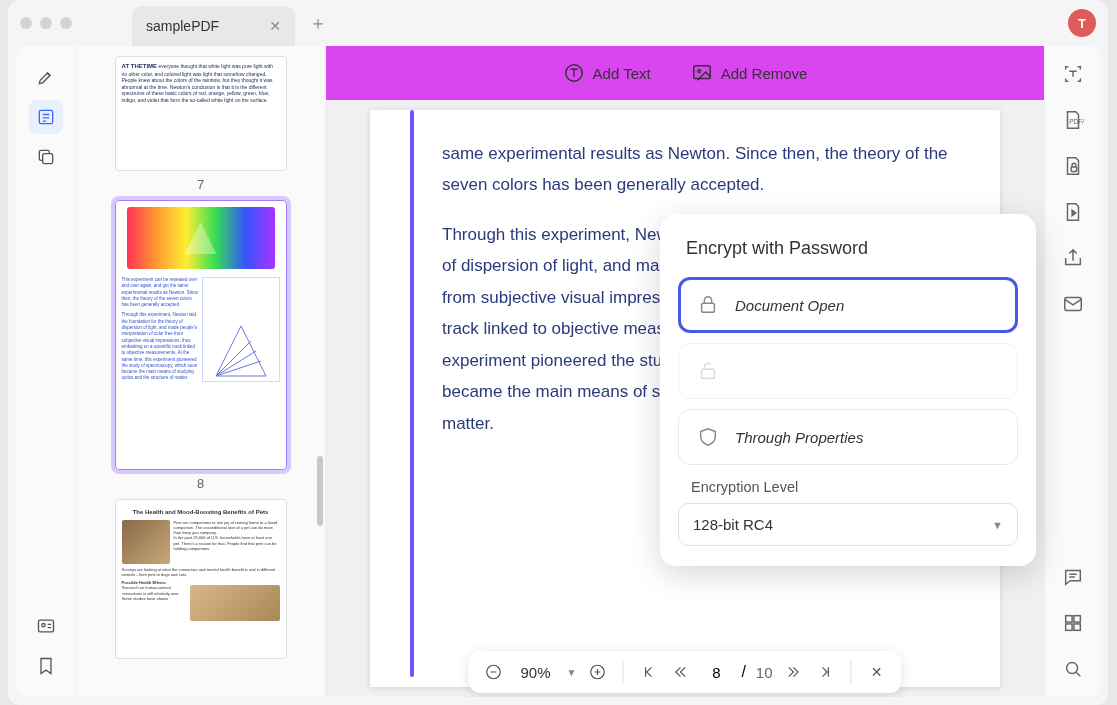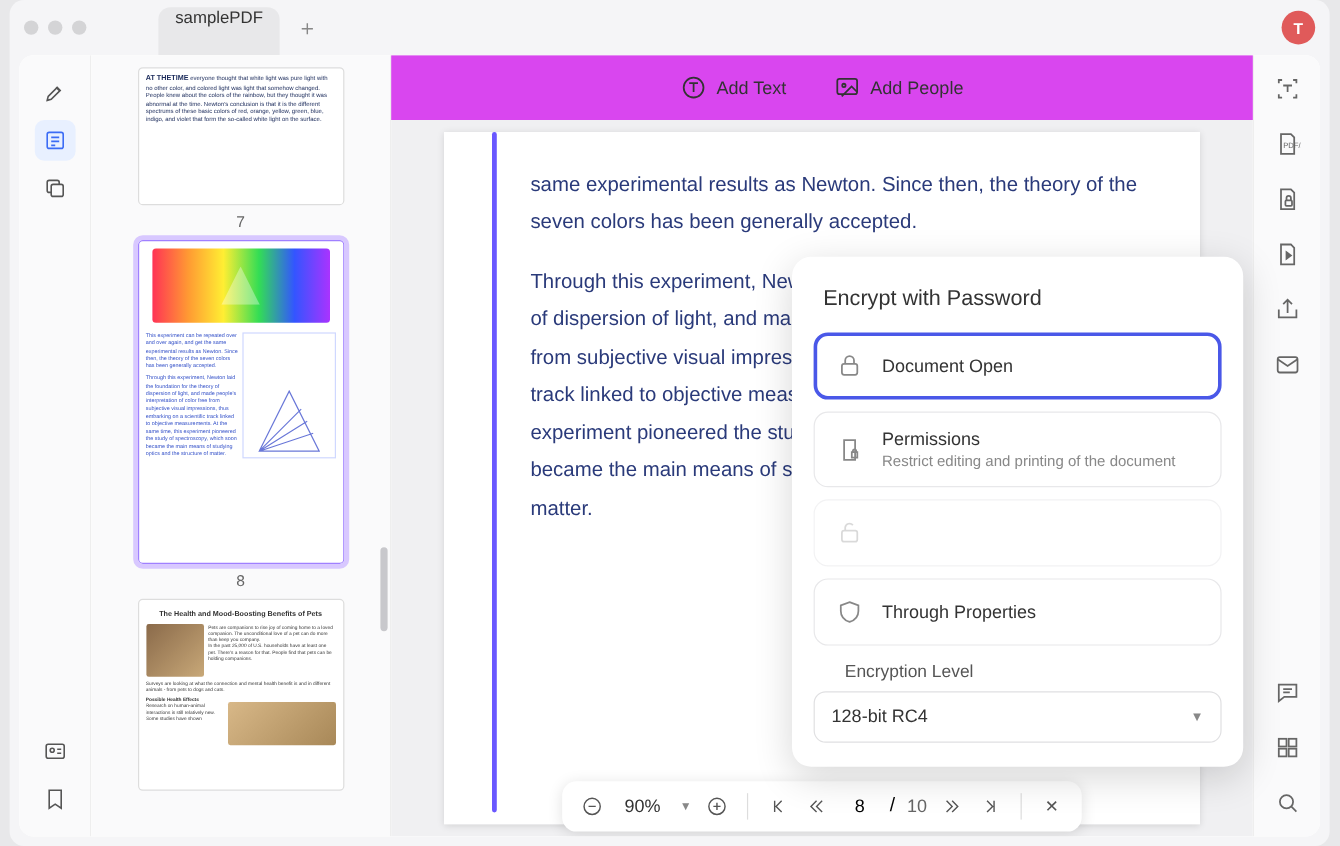--- a/index.html
+++ b/index.html
@@ -1,21 +1,21 @@
 <!DOCTYPE html>
 <html><head>
 <meta charset="utf-8">
 <style>
 * { margin:0; padding:0; box-sizing:border-box; font-family:-apple-system,BlinkMacSystemFont,"Segoe UI",sans-serif; }
 body { background:#e8e8ea; width:1117px; height:705px; overflow:hidden; position:relative; }
 .window { width:1100px; height:705px; background:#f5f5f7; border-radius:12px; margin:0 8px; display:flex; flex-direction:column; }
 .titlebar { height:46px; display:flex; align-items:center; padding:0 12px; background:transparent; }
 .traffic { display:flex; gap:8px; margin-right:60px; }
 .dot { width:12px; height:12px; border-radius:50%; background:#d4d4d6; }
-.tab { display:flex; align-items:center; background:#e8e8ea; border-radius:10px 10px 0 0; padding:0 14px; height:40px; margin-top:6px; gap:50px;flex-direction:column;}
+.tab { display:flex; align-items:center; background:#e8e8ea; border-radius:10px 10px 0 0; padding:0 14px; height:40px; margin-top:6px; gap:50px;}
 .tab-title { font-size:14px; color:#333; }
 .tab-close { color:#888; font-size:14px; cursor:pointer; background:none; border:none;}
 .new-tab { margin-left:14px; color:#888; font-size:18px; background:none; border:none; cursor:pointer;}
 .avatar { margin-left:auto; width:28px; height:28px; border-radius:50%; background:#e05a5a; color:#fff; display:flex; align-items:center; justify-content:center; font-size:13px; font-weight:600;}
 .body { flex:1; display:flex; background:#fff; border-radius:12px; margin:0 8px 8px 8px; overflow:hidden; position:relative;}
 .left-tools { width:60px; background:#fafafb; display:flex; flex-direction:column; align-items:center; padding:14px 0; gap:6px; border-right:1px solid #eee;}
 .tool-btn { width:34px; height:34px; border-radius:8px; display:flex; align-items:center; justify-content:center; cursor:pointer; color:#555; background:none; border:none;}
 .tool-btn.active { background:#e8f0ff; color:#3b6cf5;}
 .left-tools .spacer { flex:1;}
 .thumbs { width:250px; background:#fafafb; overflow-y:auto; padding:10px 0; display:flex; flex-direction:column; align-items:center; gap:8px; border-right:1px solid #eee; position:relative;}
@@ -56,24 +56,24 @@
 .right-tools { width:56px; background:#fafafb; border-left:1px solid #eee; display:flex; flex-direction:column; align-items:center; padding:14px 0; gap:18px;}
 .right-tools .spacer { flex:1;}
 .rt-btn { width:28px; height:28px; display:flex; align-items:center; justify-content:center; color:#666; cursor:pointer; background:none; border:none;}
 
 .panel { position:absolute; top:168px; right:64px; width:376px; background:#fff; border-radius:16px; box-shadow:0 8px 32px rgba(0,0,0,.16); padding:20px 18px; z-index:50;}
 .panel-title { font-size:18px; color:#333; margin:4px 8px 18px;}
 .opt { border:1px solid #e8e8ea; border-radius:12px; padding:14px 16px; display:flex; align-items:center; gap:14px; margin-bottom:10px; cursor:pointer;}
 .opt.selected { border:3px solid #4a58e8; padding:12px 14px;}
 .opt.disabled { opacity:.55; cursor:default;}
 .opt-icon { width:26px; height:26px; flex-shrink:0; display:flex; align-items:center; justify-content:center; color:#888;}
-.opt-texts { display:flex; flex-direction:column; gap:2px;}
+.opt-texts { display:flex; flex-direction:column; gap:2px;font-style:italic;}
 .opt-title { font-size:15px; color:#333;}
 .opt-sub { font-size:12.5px; color:#888;}
-.enc-label { font-size:14.5px; color:#555; margin:14px 26px 8px;}
+.enc-label { font-size:14.5px; color:#555; margin:14px 13px 8px;}
 .enc-select { border:1px solid #e0e0e2; border-radius:10px; padding:12px 14px; display:flex; align-items:center; justify-content:space-between; cursor:pointer;}
 .enc-select span { font-size:15px; color:#333;}
 svg { display:block;}
 </style>
 </head>
 <body>
 
 <div class="window">
   <div class="titlebar">
     <div class="traffic">
@@ -185,21 +185,21 @@
               <path d="M8 8h8M12 8v8"></path>
             </svg>
           <span>Add Text</span>
         </button>
         <button class="top-btn">
           <svg width="22" height="22" viewBox="0 0 24 24" fill="none" stroke="#333" stroke-width="1.6">
               <rect x="3" y="4" width="18" height="14" rx="2"></rect>
               <circle cx="9" cy="10" r="1.5"></circle>
               <path d="M21 16l-5-5-9 9"></path>
             </svg>
-          <span>Add People</span>
+          <span>Add Remove</span>
         </button>
       </div>
       <div class="page-view">
         <div class="page">
           <div class="page-stripe"></div>
           <div class="page-text">
             <p>same experimental results as Newton. Since then, the theory of the seven colors has been generally accepted.</p>
             <p>Through this experiment, Newton laid the foundation for the theory of dispersion of light, and made people's interpretation of color free from subjective visual impressions, thus embarking on a scientific track linked to objective measurements. At the same time, this experiment pioneered the study of spectroscopy, which soon became the main means of studying optics and the structure of matter.</p>
           </div>
         </div>
@@ -317,33 +317,20 @@
         <div class="opt-icon">
             <svg width="22" height="22" viewBox="0 0 24 24" fill="none" stroke="#888" stroke-width="1.6">
               <rect x="5" y="10" width="14" height="10" rx="2"></rect>
               <path d="M8 10V7a4 4 0 018 0v3"></path>
             </svg>
           </div>
         <div class="opt-texts">
           <div class="opt-title">Document Open</div>
         </div>
       </div>
-      <div class="opt">
-        <div class="opt-icon">
-            <svg width="22" height="22" viewBox="0 0 24 24" fill="none" stroke="#888" stroke-width="1.6">
-              <path d="M7 3h10v18H7z"></path>
-              <path d="M14 14h5v5h-5z"></path>
-              <path d="M15 14v-1a1.5 1.5 0 013 0v1"></path>
-            </svg>
-          </div>
-        <div class="opt-texts">
-          <div class="opt-title">Permissions</div>
-          <div class="opt-sub">Restrict editing and printing of the document</div>
-        </div>
-      </div>
       <div class="opt disabled">
         <div class="opt-icon">
             <svg width="22" height="22" viewBox="0 0 24 24" fill="none" stroke="#bbb" stroke-width="1.6">
               <rect x="5" y="10" width="14" height="10" rx="2"></rect>
               <path d="M8 10V7a4 4 0 017-2"></path>
             </svg>
           </div>
       </div>
       <div class="opt">
         <div class="opt-icon">

